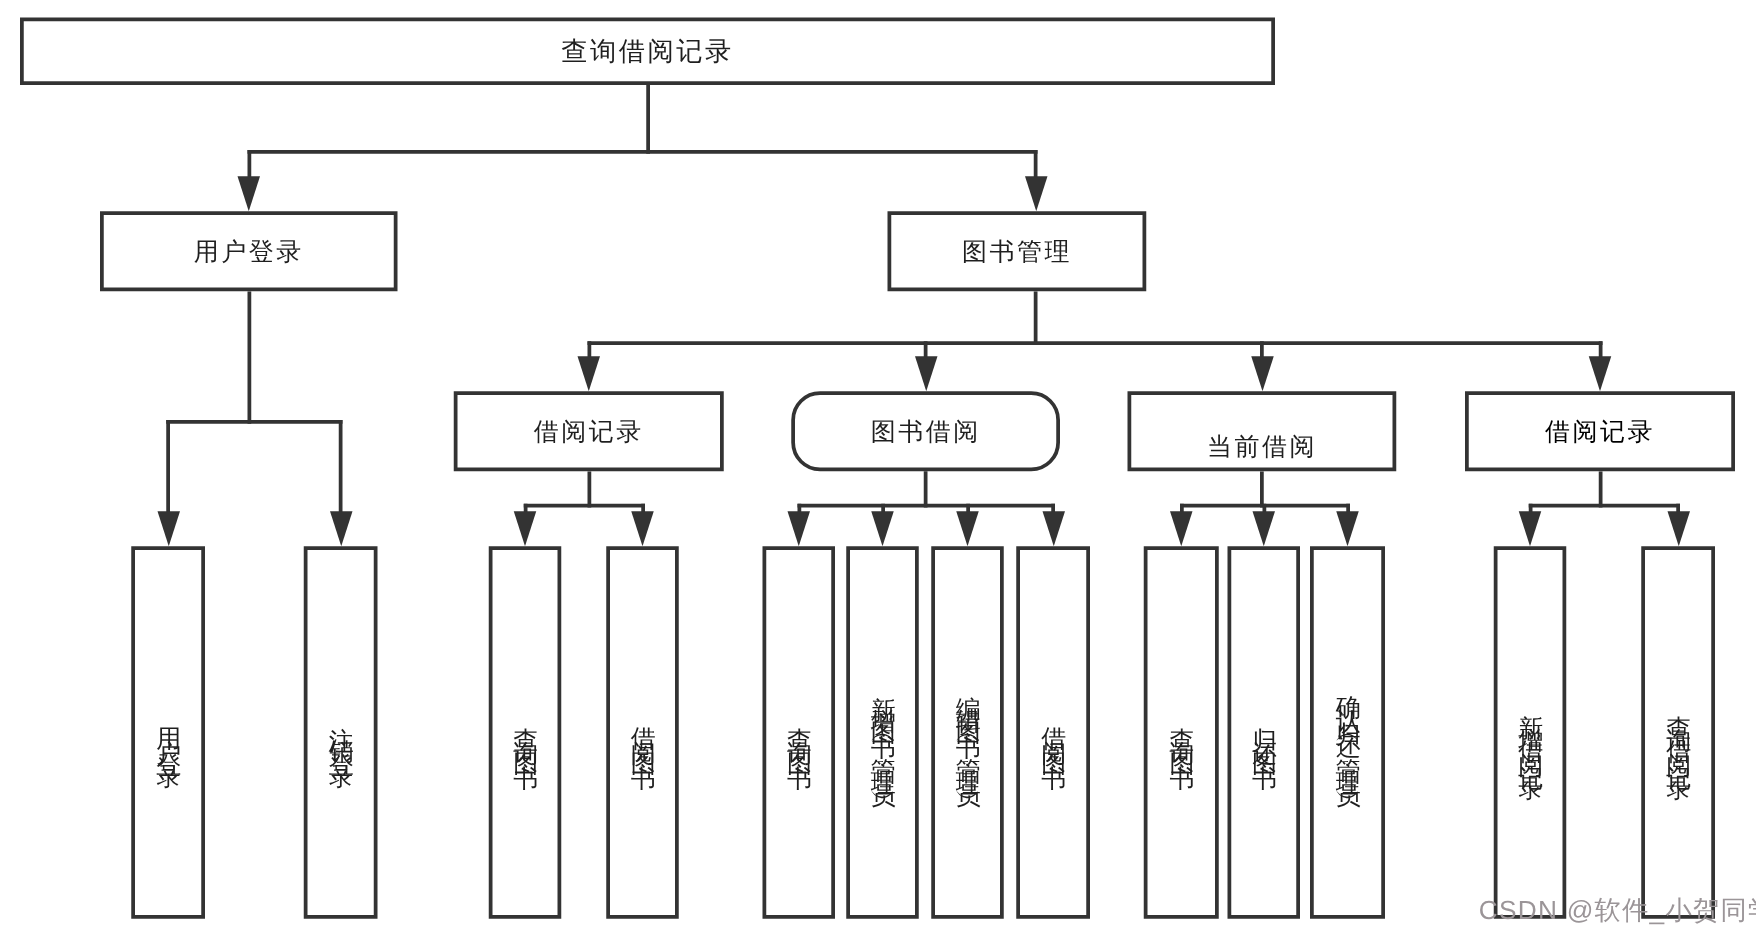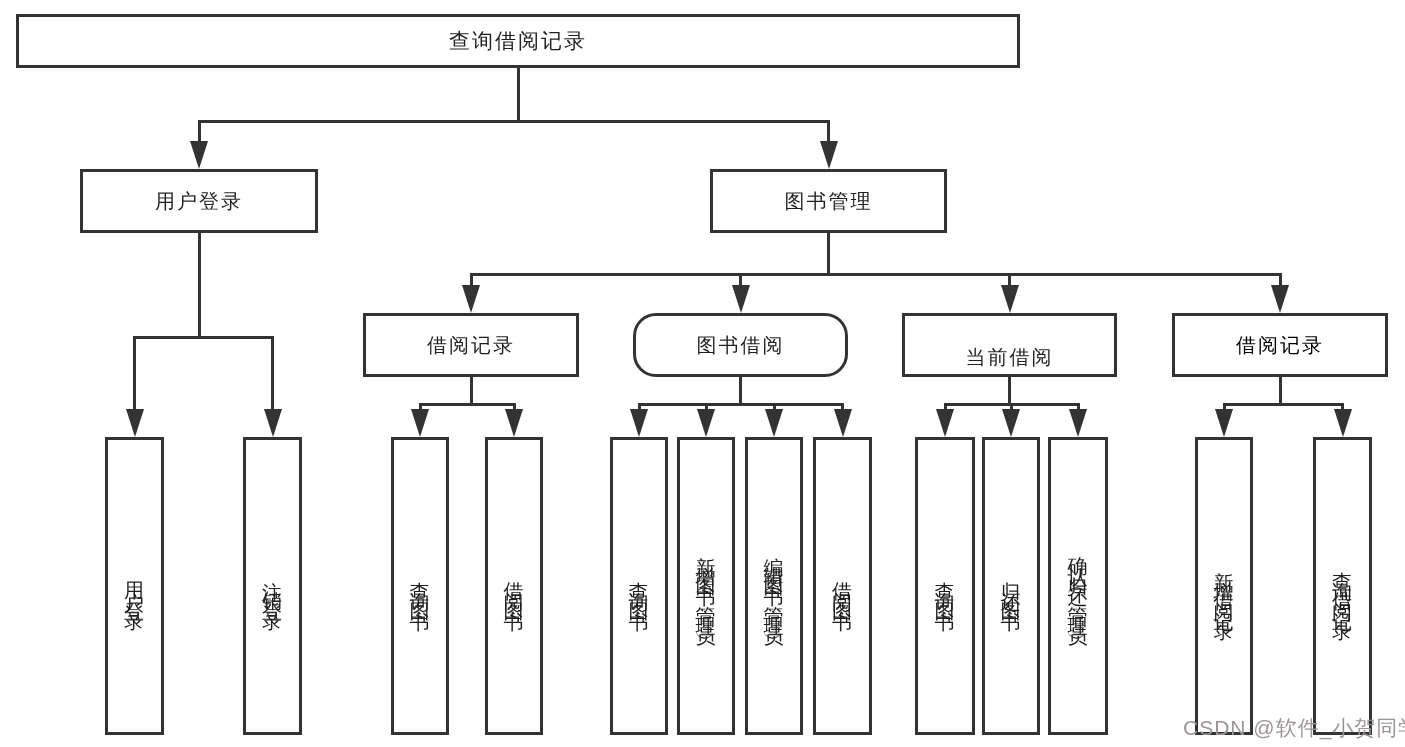--- a/index.html
+++ b/index.html
@@ -20,21 +20,21 @@
 <body>
 
 <div id="canvas">
   <div id="watermark" style="left: 1183px; top: 714px; color: rgb(155, 149, 152);">CSDN @软件_小贺同学</div>
 <div class="node h root" style="left: 16px; top: 14px; width: 1004px; height: 54px; border-color: rgb(51, 51, 51);">
       <span class="lbl" style="color: rgb(31, 31, 31);">查询借阅记录</span>
     </div>
     <div class="node h" style="left: 80px; top: 169px; width: 238px; height: 64px; border-color: rgb(51, 51, 51);">
       <span class="lbl" style="color: rgb(31, 31, 31);">用户登录</span>
     </div>
-    <div class="node h" style="left: 710px; top: 169px; width: 237px; height: 64px; border-color: rgb(51, 51, 51); font-family: Liberation Mono, monospace;">
+    <div class="node h" style="left: 710px; top: 169px; width: 207px; height: 64px; border-color: rgb(51, 51, 51); font-family: Liberation Mono, monospace;">
       <span class="lbl" style="color: rgb(31, 31, 31);">图书管理</span>
     </div>
     <div class="node h" style="left: 363px; top: 313px; width: 216px; height: 64px; border-color: rgb(51, 51, 51);">
       <span class="lbl" style="color: rgb(31, 31, 31);">借阅记录</span>
     </div>
     <div class="node h" style="left: 633px; top: 313px; width: 215px; height: 64px; border-color: rgb(51, 51, 51); border-radius: 23px;">
       <span class="lbl" style="color: rgb(31, 31, 31);">图书借阅</span>
     </div>
     <div class="node h" style="left: 902px; top: 313px; width: 215px; height: 64px; border-color: rgb(51, 51, 51);">
       <span class="lbl" style="color: rgb(31, 31, 31); margin-top: 24px;">当前借阅</span>

